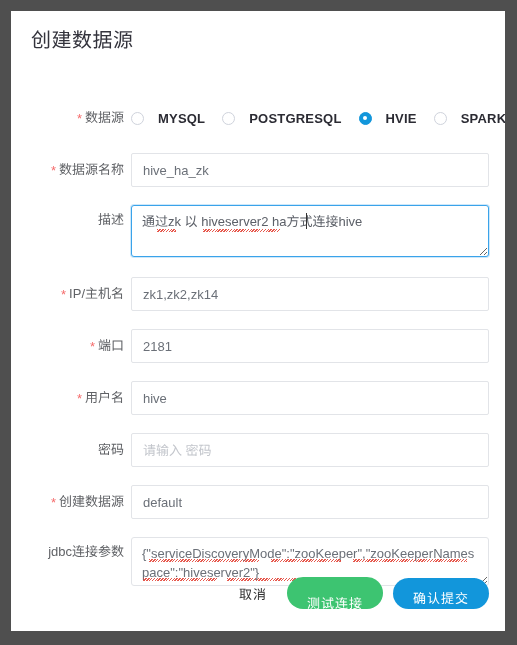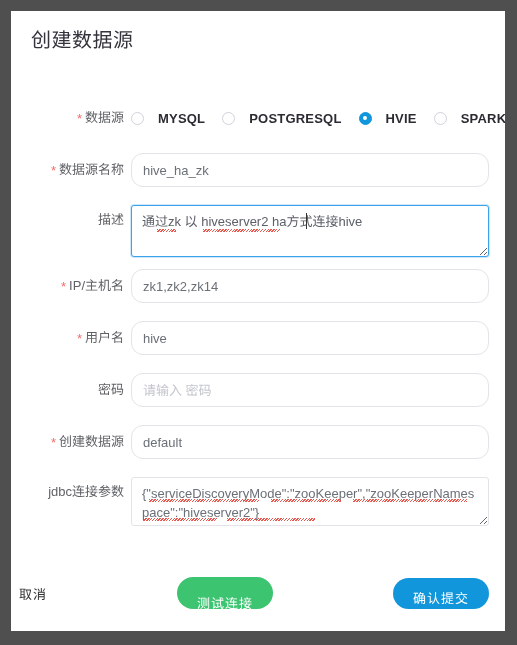--- a/index.html
+++ b/index.html
@@ -133,21 +133,21 @@
     color: #2b2b33;
     letter-spacing: 0.2px;
   }
 
   
   .inp {
     width: 358px;
     height: 34px;
     box-sizing: border-box;
     border: 1px solid #e2e4e8;
-    border-radius: 12px;
+    border-radius: 2px;
     padding: 0 11px;
     font-size: 13px;
     color: #6b7078;
     font-family: "Liberation Sans", "DejaVu Sans", sans-serif;
     background: #ffffff;
     outline: none;
   }
   .inp::placeholder {
     color: #c3c6cc;
   }
@@ -203,21 +203,21 @@
   }
 
   
   .footer {
     position: absolute;
     left: 0;
     bottom: 21px;
     width: 494px;
     height: 34px;
     display: flex;
-    justify-content: space-between;
+    justify-content: flex-end;
     align-items: center;
     padding-right: 16px;
     box-sizing: border-box;
   }
   .btn {
     border: none;
     border-radius: 17px;
     font-size: 13px;
     font-family: "Liberation Sans", "DejaVu Sans", sans-serif;
     cursor: pointer;
@@ -304,29 +304,37 @@
         <div class="row-control">
           <textarea class="ta ta-desc" value="通过zk 以 hiveserver2 ha方式连接hive" style="">通过zk 以 hiveserver2 ha方式连接hive</textarea>
           <div class="squiggle-layer">
             <span class="sq" style="left:26px; top:24px; width:19px;"></span>
             <span class="sq" style="left:72px; top:24px; width:77px;"></span>
           </div>
           <div class="caret" style="left:175px; top:8px; height:16px;"></div>
         </div>
       </div>
 
-      <div class="row" style="margin-top:0;">
+      <div class="row" style="margin-top:8px;">
         <div class="row-label">
           <span class="req-star">*</span><span>IP/主机名</span>
         </div>
         <div class="row-control">
           <input class="inp" type="text" value="zk1,zk2,zk14" style="">
         </div>
       </div>
 
+      <div class="row">
+        <div class="row-label">
+          <span class="req-star">*</span><span>端口</span>
+        </div>
+        <div class="row-control">
+          <input class="inp" type="text" value="2181" style="">
+        </div>
+      </div>
 
       <div class="row">
         <div class="row-label">
           <span class="req-star">*</span><span>用户名</span>
         </div>
         <div class="row-control">
           <input class="inp" type="text" value="hive" style="">
         </div>
       </div>
 

